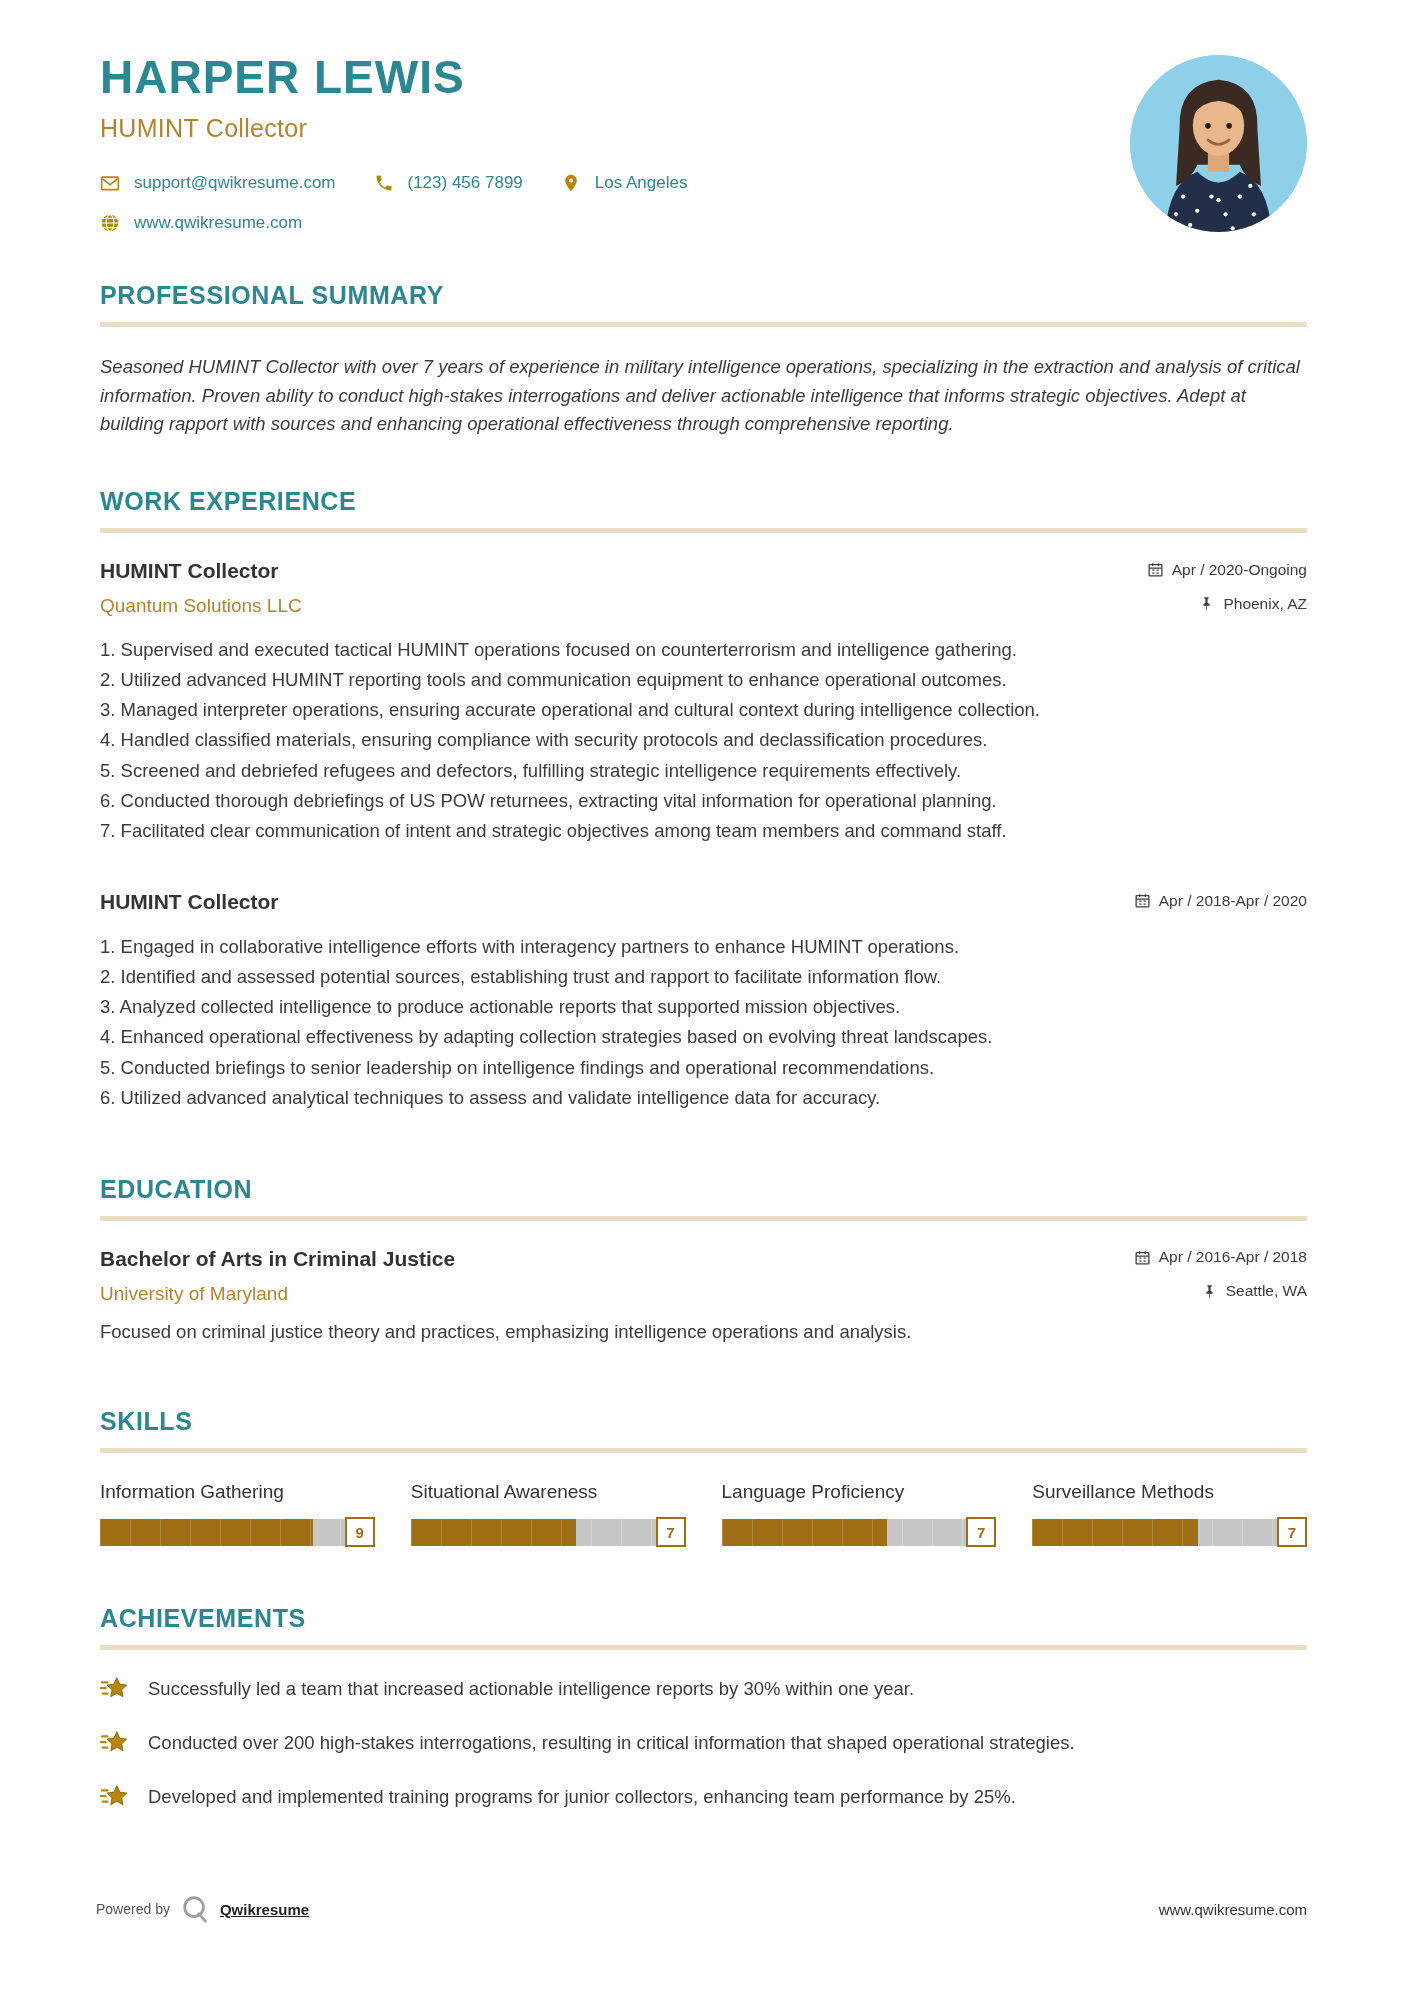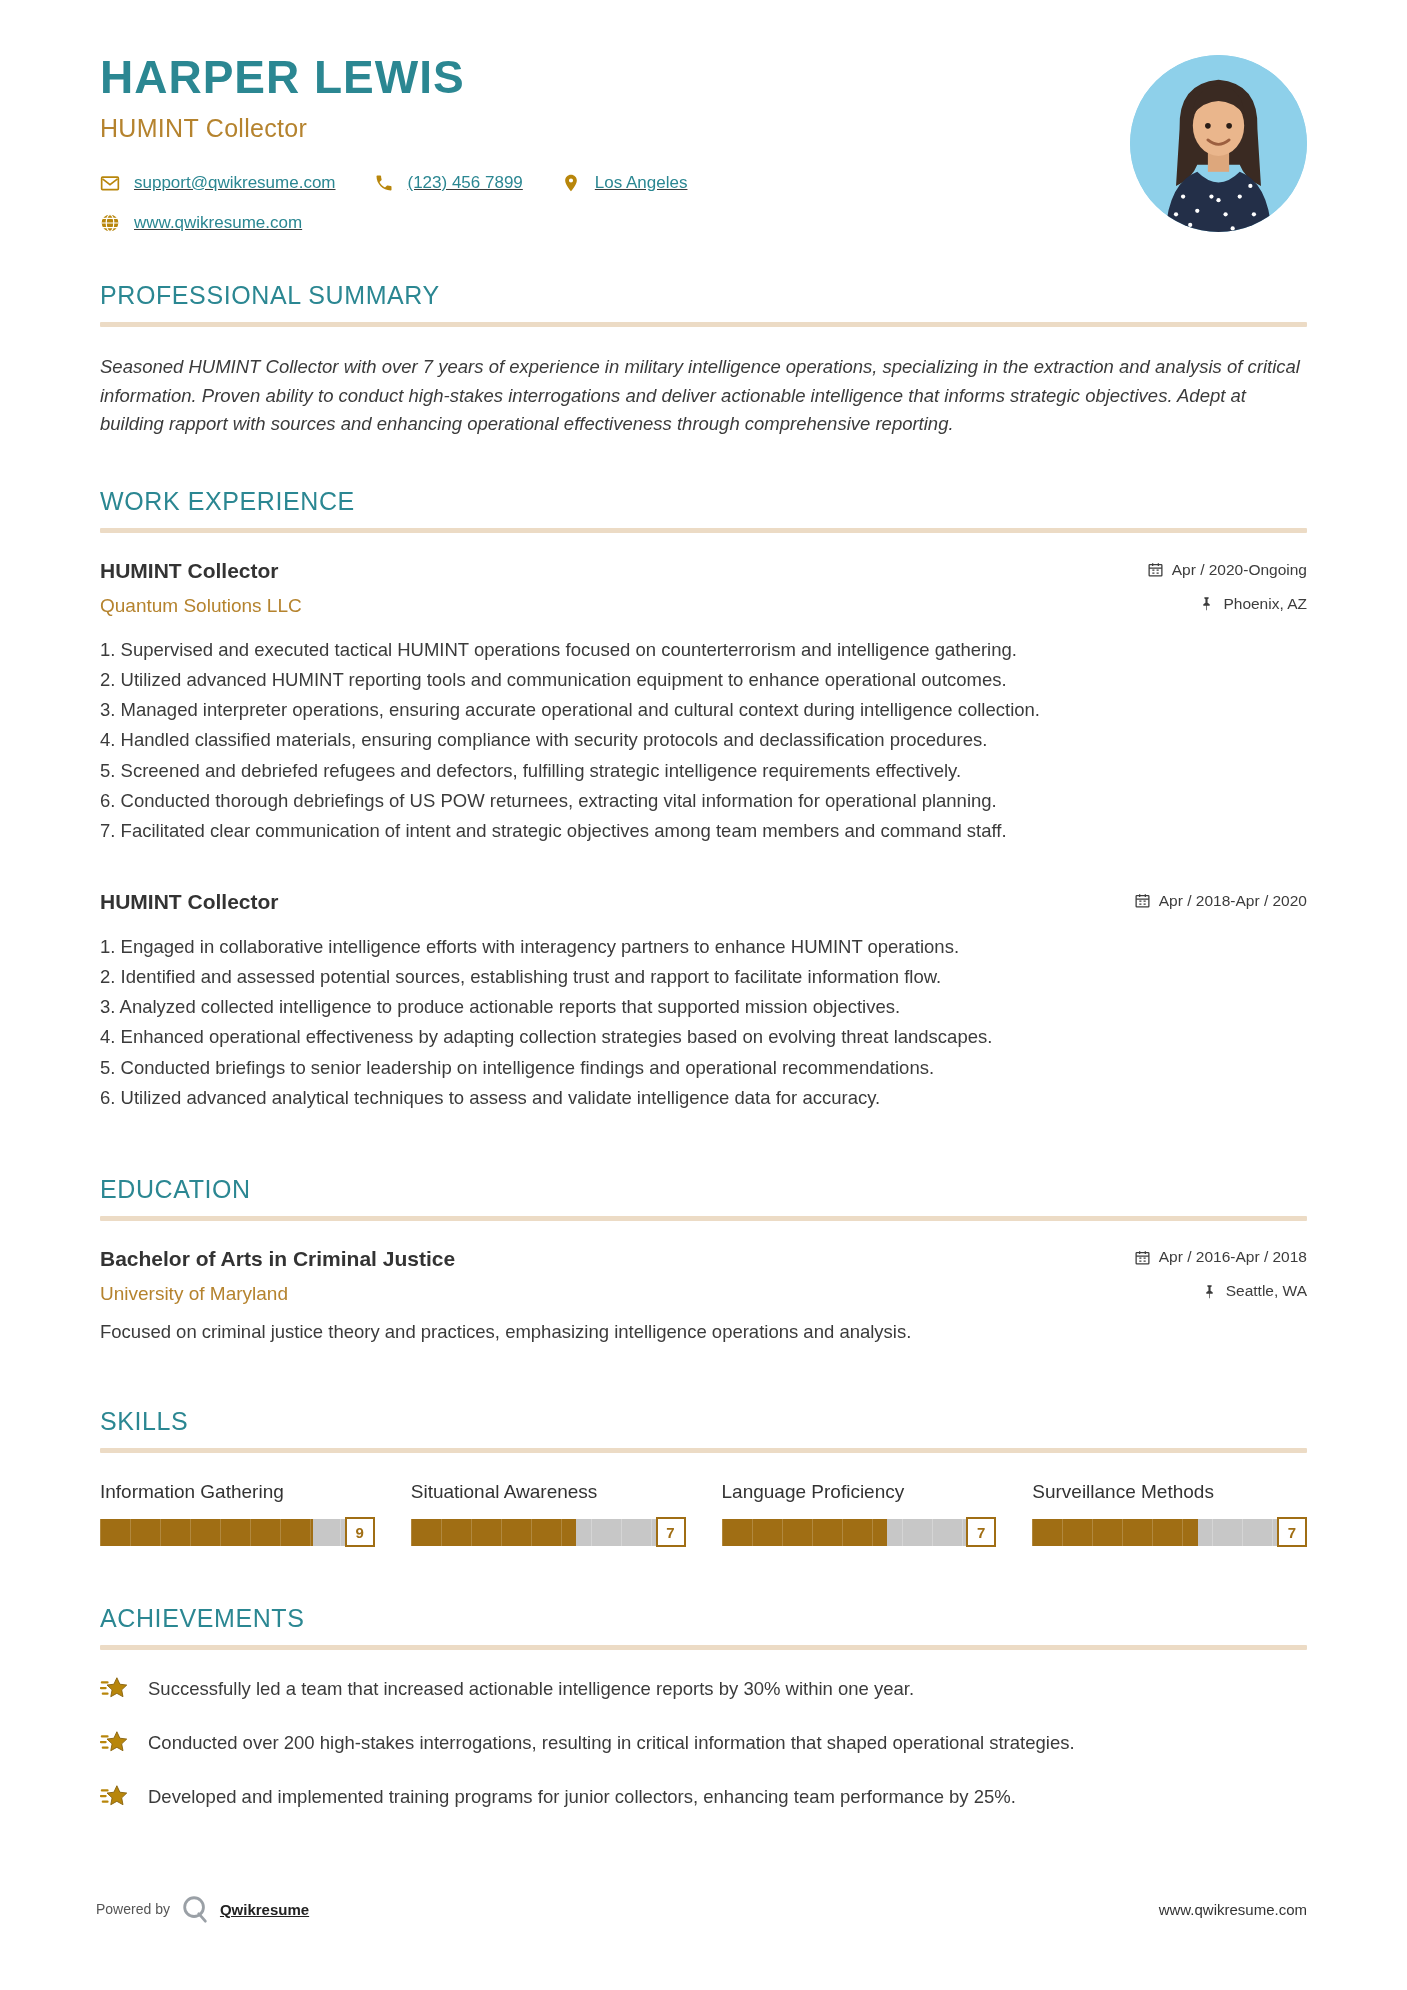--- a/index.html
+++ b/index.html
@@ -2,30 +2,30 @@
 <html><head>
 <meta charset="utf-8">
 <style>
   * { margin:0; padding:0; box-sizing:border-box; }
   body { background:#ffffff; font-family:"Liberation Sans", sans-serif; color:#3b3b3b; }
   .page { position:relative; width:1301px; height:1990px; margin:0 auto; background:#fff; padding:50px 47px 0 47px; overflow:hidden; }
 
   
   .name { font-size:46px; font-weight:700; letter-spacing:1px; color:#2b8792; }
   .job-title-top { font-size:25px; color:#b5832e; margin-top:10px; letter-spacing:0.3px; }
-  .contact-rows { margin-top:30px;text-decoration:underline; }
+  .contact-rows { margin-top:30px; }
   .contact-row { display:flex; align-items:center; gap:38px; margin-bottom:20px; }
   .contact-item { display:flex; align-items:center; gap:14px; font-size:17px; color:#2b8792; }
   .cicon { width:20px; height:20px; flex:0 0 auto; display:inline-flex; }
   .photo-wrap { position:absolute; top:55px; right:47px; width:177px; height:177px; border-radius:50%; overflow:hidden; background:#8ed0ea; }
   .photo-wrap svg { display:block; width:100%; height:100%; }
 
   
   .section { margin-top:48px; }
-  .section-heading { font-size:25px; font-weight:400; letter-spacing:0.6px; color:#2b8792; }
+  .section-heading { font-size:25px; font-weight:700; letter-spacing:0.6px; color:#2b8792; }
   .section-rule { height:5px; background:#ecdbc5; margin-top:12px; border-radius:1px; }
 
   .summary-text { margin-top:26px; font-size:18.5px; line-height:1.55; color:#3b3b3b;font-style:italic; }
 
   .job { margin-top:26px; }
   .job + .job { margin-top:44px; }
   .row-split { display:flex; justify-content:space-between; align-items:baseline; }
   .job-name { font-size:21px; font-weight:700; color:#333; }
   .meta { display:flex; align-items:center; gap:8px; font-size:15.5px; color:#3c3c3c; white-space:nowrap; }
   .meta .cicon { width:17px; height:17px; }

